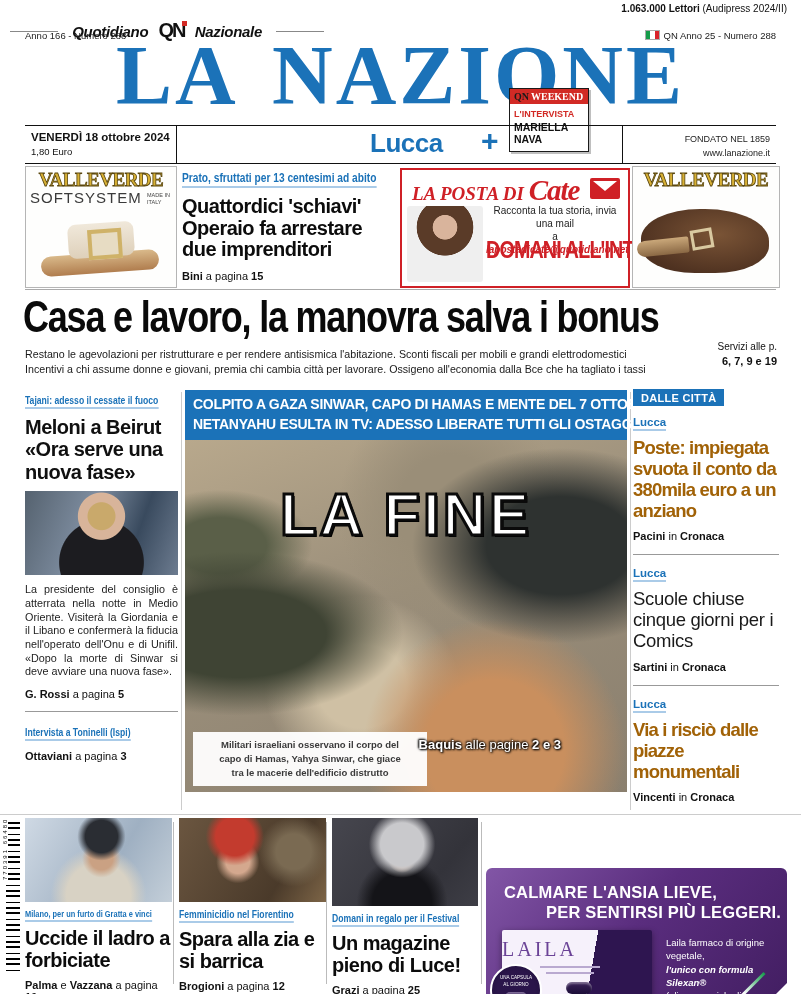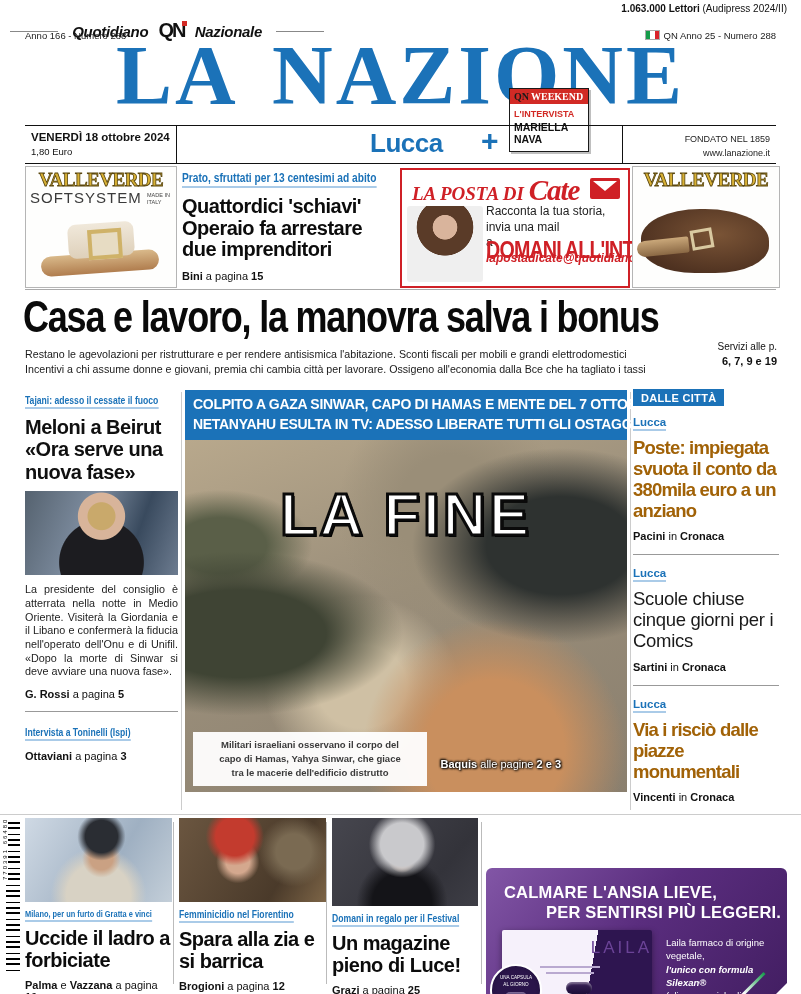--- a/index.html
+++ b/index.html
@@ -63,21 +63,21 @@
   
   .posta{left:400px;top:168px;width:226px;height:116px;border:2px solid #cf2026;background:#fff;}
   .posta-title{position:absolute;left:10px;top:4px;color:#cf2026;font-family:"Liberation Serif",serif;
                font-style:italic;font-weight:700;font-size:19px;white-space:nowrap;}
   .posta-script{font-size:29px;letter-spacing:-1px;}
   .envelope{position:absolute;right:8px;top:8px;width:30px;height:21px;background:#cf2026;border-radius:2px;}
   .envelope:before{content:"";position:absolute;left:3px;top:3px;border-left:12px solid transparent;
                    border-right:12px solid transparent;border-top:10px solid #fff;}
   .posta-photo{position:absolute;left:5px;bottom:4px;width:76px;height:76px;
       background:radial-gradient(circle at 50% 28%,#d9b49c 0 18%,#5a3b28 19% 42%,#efefef 43%);border-radius:3px;}
-  .posta-lines{position:absolute;left:84px;top:34px;width:138px;font-size:12px;line-height:1.3;color:#222;}
+  .posta-lines{position:absolute;left:84px;top:34px;width:138px;text-align:center;font-size:10px;line-height:1.3;color:#222;}
   .posta-email{color:#cf2026;font-weight:700;font-style:italic;}
   .posta-banner{position:absolute;left:84px;top:66px;font-size:24px;font-weight:700;color:#cf2026;
                 letter-spacing:-1px;white-space:nowrap;transform:scaleX(0.82);transform-origin:0 0;}
   .rule{position:absolute;border-top:1px solid #aaa;}
   
   .lead-hl{left:23px;top:291px;font-size:45px;font-weight:700;letter-spacing:-1.5px;color:#0a0a0a;
            white-space:nowrap;transform:scaleX(0.8);transform-origin:0 0;}
   .lead-deck{left:25px;top:347px;font-size:11px;color:#1a1a1a;line-height:1.35;transform:scaleX(0.97);transform-origin:0 0;}
   .lead-deck div{white-space:nowrap;}
   .services{right:24px;top:340px;text-align:right;font-size:10px;line-height:1.35;}
@@ -106,21 +106,21 @@
                 radial-gradient(ellipse at 85% 30%,#2e3230 0 14%,transparent 28%),
                 radial-gradient(ellipse at 70% 88%,#c98f5e 0 16%,transparent 30%),
                 radial-gradient(ellipse at 40% 70%,#cfc0a4 0 12%,transparent 26%),
                 radial-gradient(ellipse at 60% 20%,#9a8e78 0 14%,transparent 30%),
                 linear-gradient(160deg,#b8a88c 0%,#9a8e7a 45%,#8a7f6e 100%);text-align:center;}
   .lafine{position:absolute;left:50%;top:40px;transform:translateX(-50%);font-size:60px;font-weight:700;
           letter-spacing:3px;color:#fff;-webkit-text-stroke:3px #0a0a0a;white-space:nowrap;
           text-shadow:2px 2px 0 #000;}
   .caption{position:absolute;left:8px;bottom:6px;width:186px;background:rgba(255,255,255,.95);
            padding:6px 24px;font-size:9.5px;font-weight:700;color:#3a3a3a;line-height:1.45;}
-  .ph-byline{position:absolute;right:66px;bottom:22px;color:#fff;font-size:11px;
+  .ph-byline{position:absolute;right:66px;bottom:40px;color:#fff;font-size:13px;
              text-shadow:0 0 3px #000,1px 1px 2px #000,-1px -1px 2px #000;margin-top:8px;}
   .ph-byline b{font-weight:700;}
   
   .colR{left:633px;top:388px;width:146px;}
   .badge{display:inline-block;background:#1b72b8;color:#fff;font-weight:700;font-size:11px;
          letter-spacing:0.3px;padding:3px 8px 2px;}
   .colR .kicker{font-size:11.5px;margin-top:10px;}
   .hlR{font-size:18.5px;font-weight:700;letter-spacing:-0.8px;line-height:1.14;color:#a16207;margin-top:6px;}
   .hlR.light{font-weight:400;letter-spacing:-0.3px;color:#1a1a1a;}
   .colR .byline{margin-top:9px;}
@@ -151,22 +151,22 @@
                 radial-gradient(circle at 48% 96%,#141418 0 26%,transparent 40%),
                 linear-gradient(130deg,#46464e,#33333a 70%,#3e3e46);}
   .bsep{position:absolute;width:1px;background:#bbb;top:822px;height:162px;}
   
   .laila{left:486px;top:868px;width:301px;height:167px;border-radius:6px;overflow:hidden;
          background:linear-gradient(130deg,#8256a6 0%,#5a2d7e 45%,#3f1c5e 100%);}
   .laila-h1{position:absolute;left:18px;top:15px;font-size:16.5px;font-weight:700;color:#fff;letter-spacing:0.2px;}
   .laila-h2{position:absolute;left:60px;top:35px;font-size:16.5px;font-weight:700;color:#fff;letter-spacing:0.2px;}
   .laila-box{position:absolute;left:16px;top:62px;width:150px;height:92px;border-radius:2px;
              background:linear-gradient(100deg,#f6f1fb 0 58%,#2e1550 58% 100%);box-shadow:0 2px 6px rgba(0,0,0,.4);}
-  .laila-name{position:absolute;left:0;right:0;top:8px;text-align:right;color:#6b4397;
-              font-size:17px;letter-spacing:3px;font-weight:400;}
+  .laila-name{position:absolute;left:0;right:0;top:8px;text-align:left;color:#6b4397;
+              font-size:20px;letter-spacing:3px;font-weight:400;font-family:Liberation Serif, serif;}
   .pline{position:absolute;height:2px;background:#b9a9d0;}
   .laila-capsule{position:absolute;left:64px;top:52px;width:26px;height:12px;border-radius:7px;
                  background:linear-gradient(#3a2258,#1c0e38);box-shadow:inset 0 2px 2px rgba(255,255,255,.35);}
   .laila-badge{position:absolute;left:4px;top:96px;width:52px;height:52px;border-radius:50%;
                background:radial-gradient(circle,#2a154a 55%,#1d0f38);border:2px solid #fff;
                color:#fff;font-size:4.6px;text-align:center;line-height:1.6;padding-top:8px;box-sizing:border-box;}
   .laila-badge .cap2{display:block;width:22px;height:10px;border-radius:6px;margin:3px auto 0;
                background:linear-gradient(#4a2f6e,#140a2c);box-shadow:inset 0 2px 2px rgba(255,255,255,.3);}
   .laila-body{position:absolute;left:180px;top:68px;width:112px;font-size:9.5px;color:#fff;line-height:1.4;}
   .laila-body .b2{font-weight:700;font-style:italic;}

